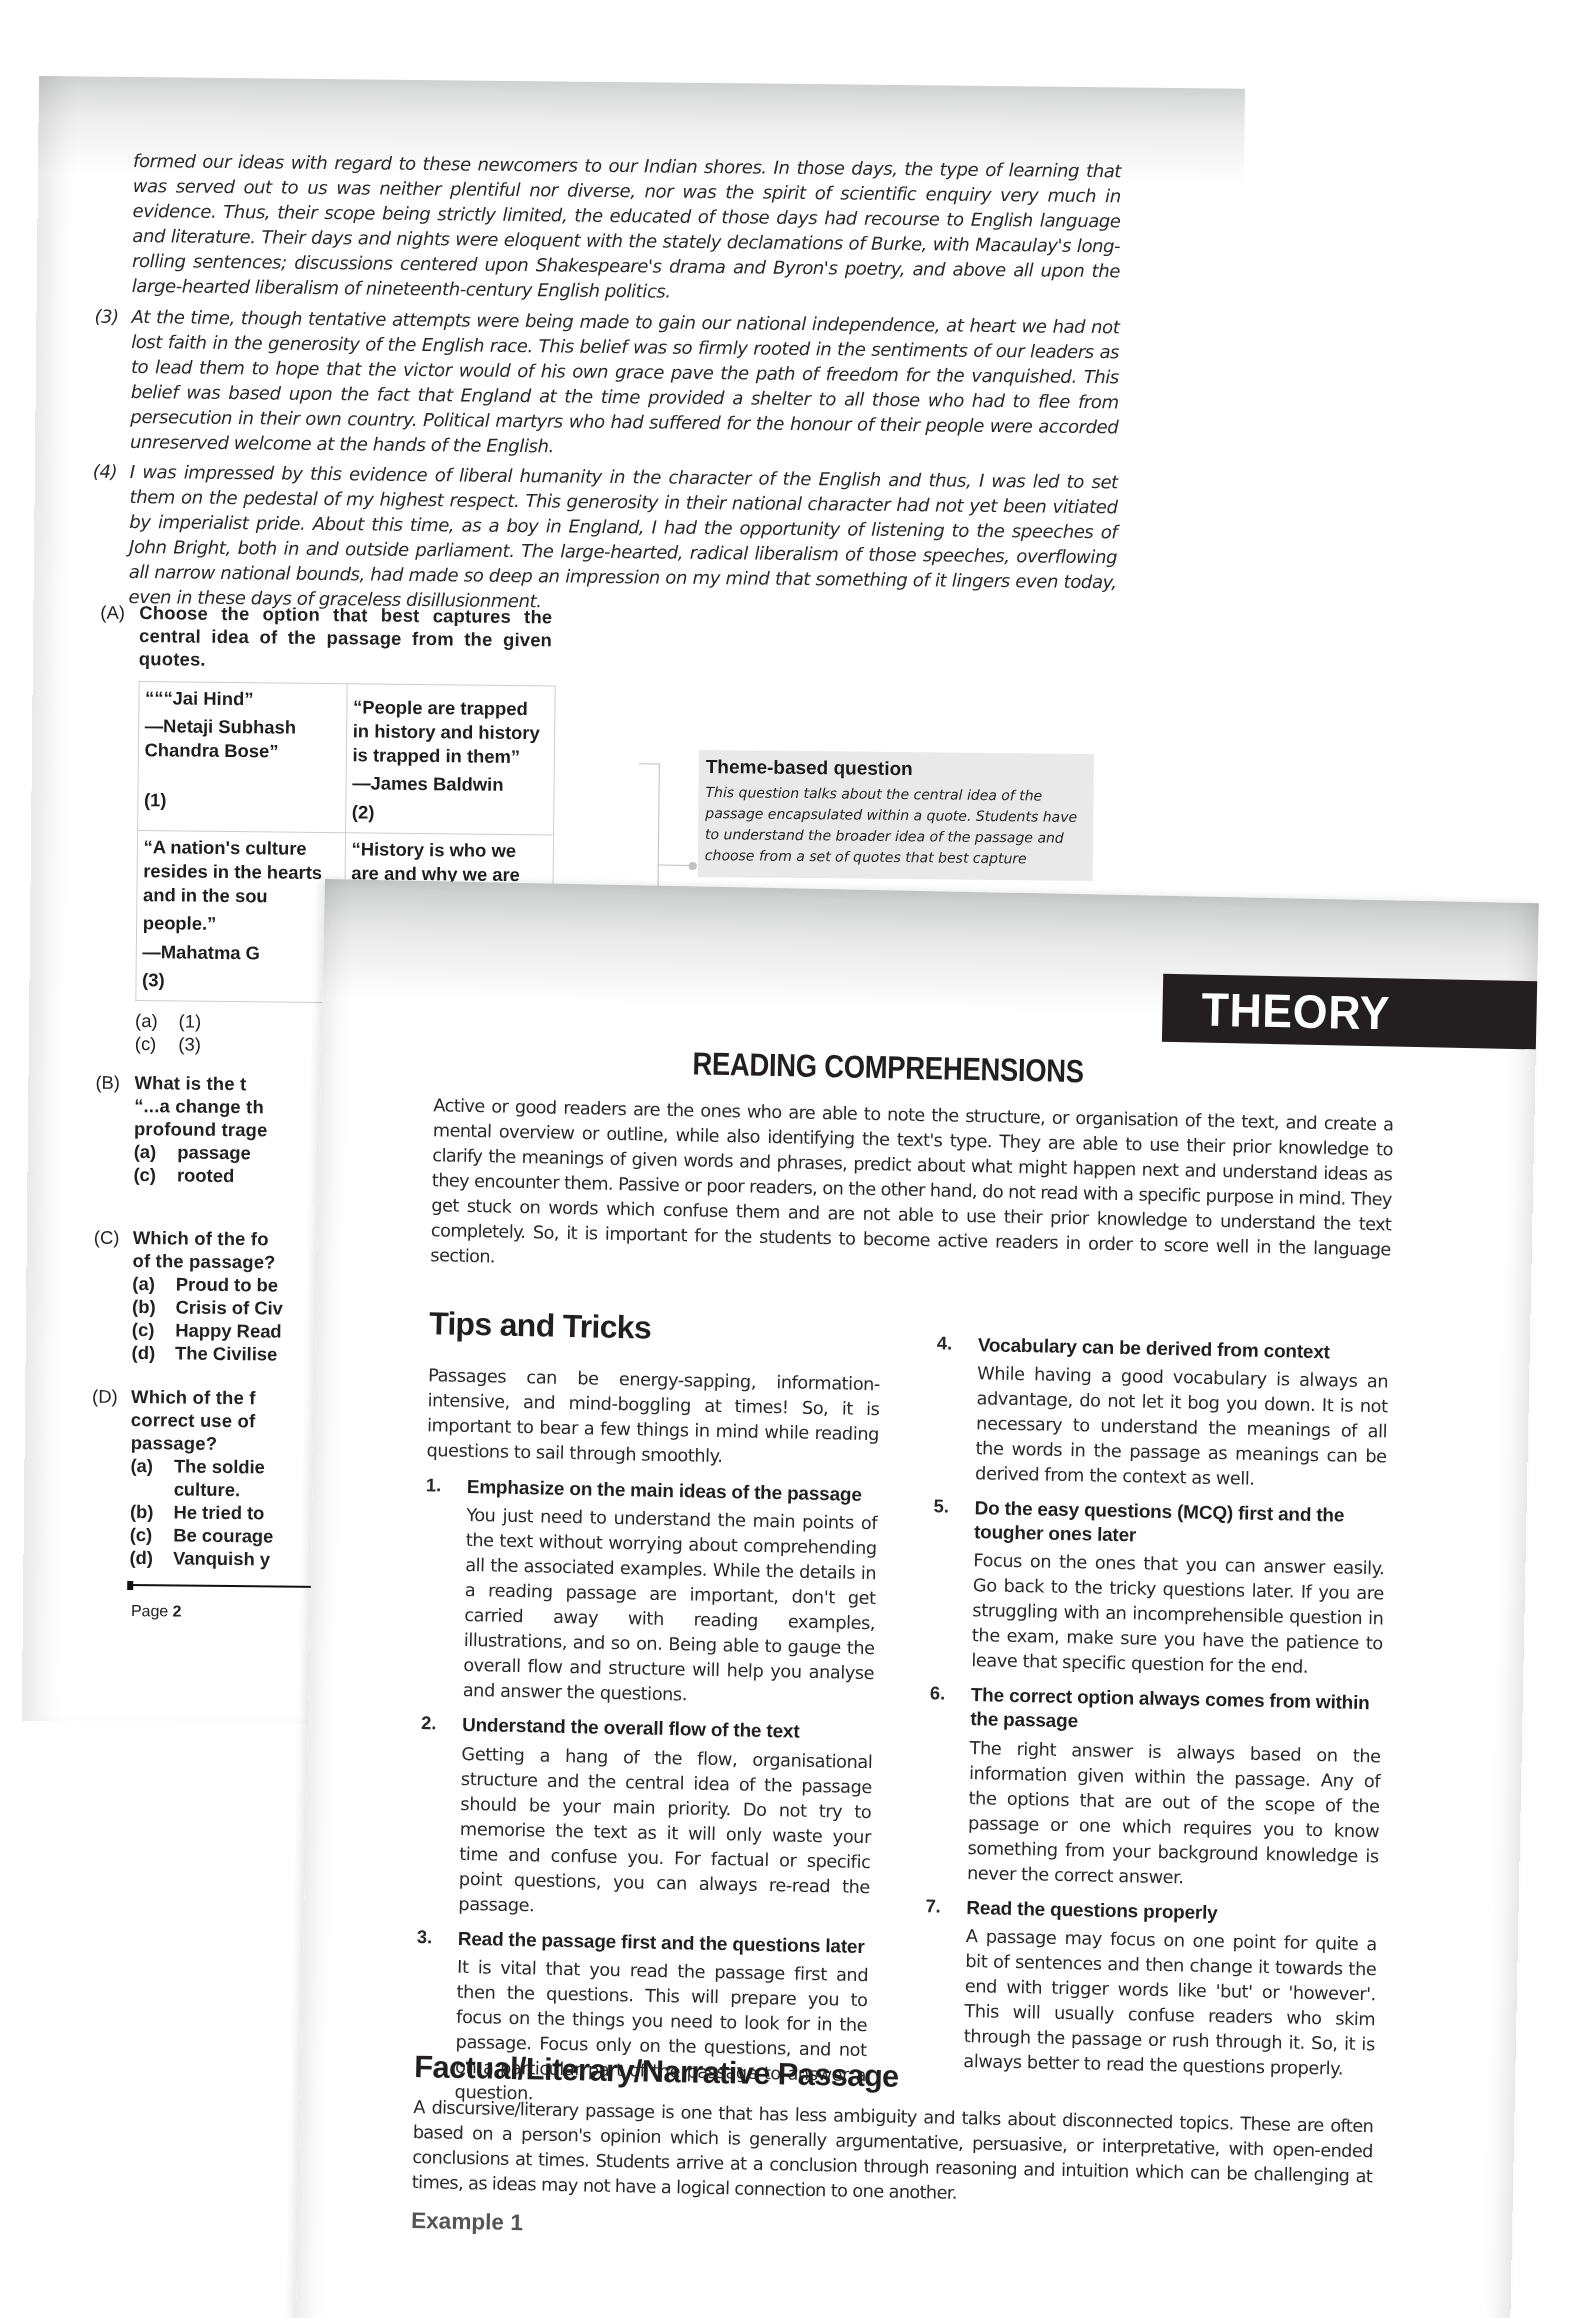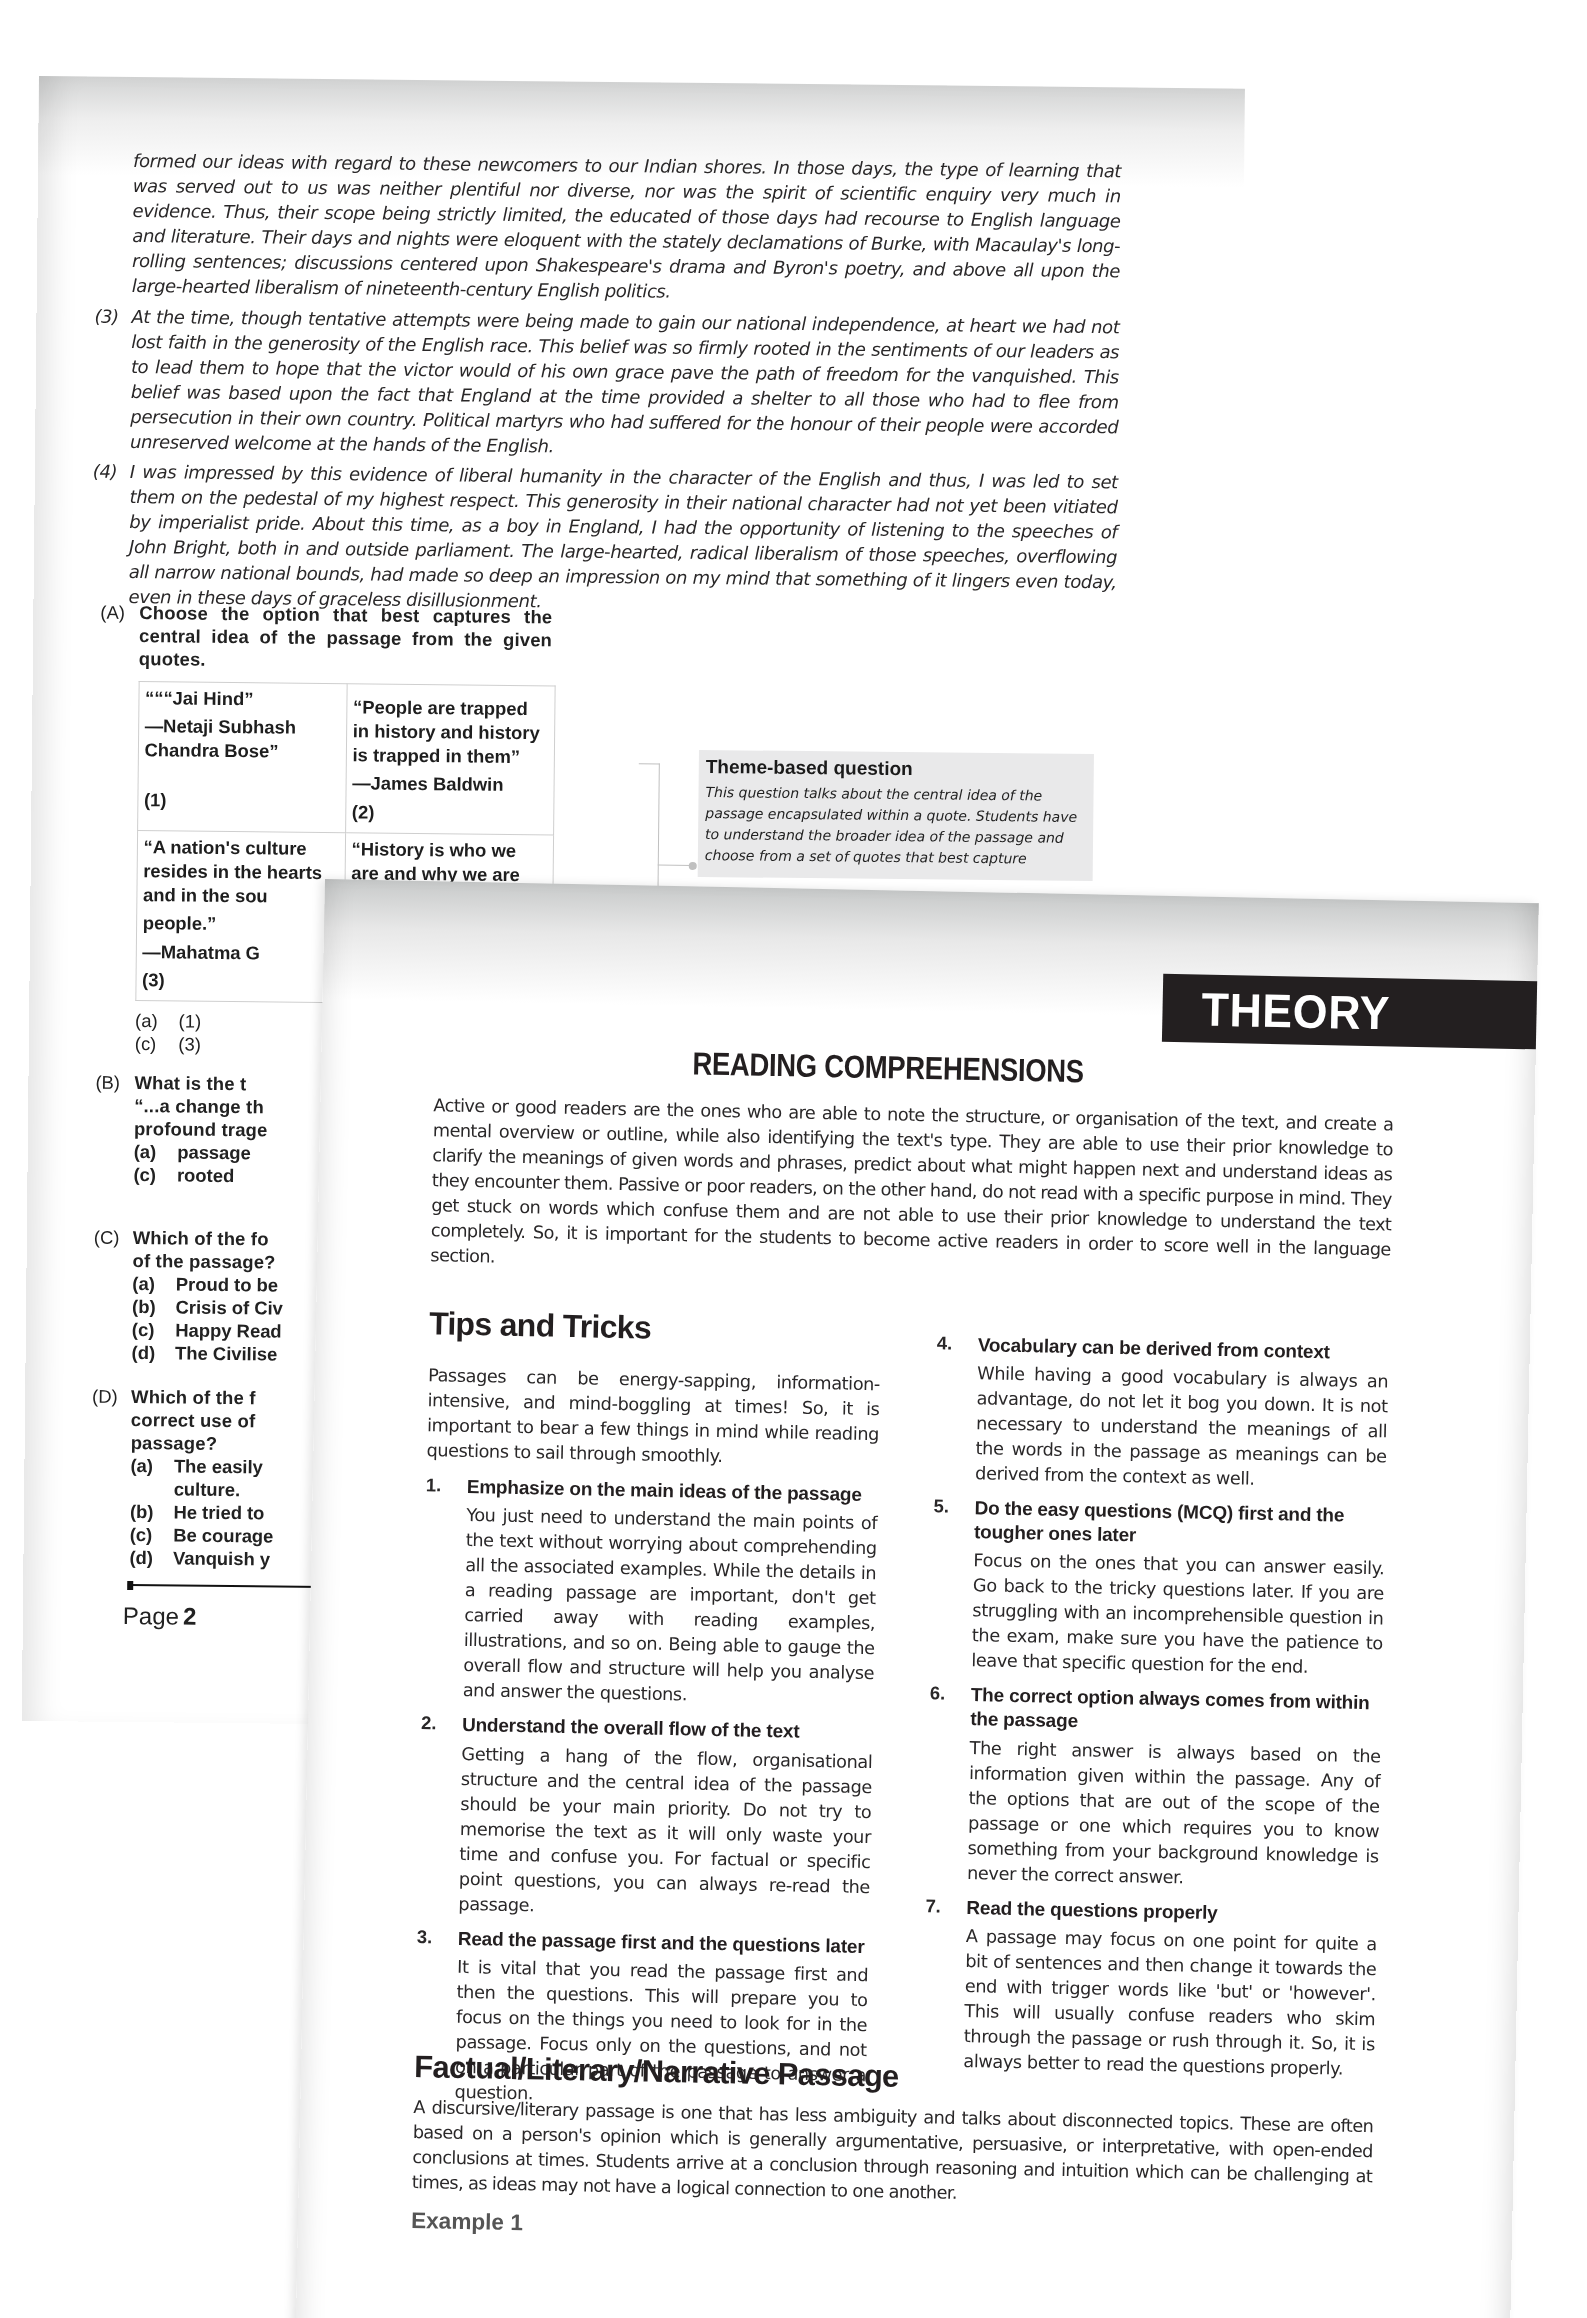--- a/index.html
+++ b/index.html
@@ -47,21 +47,21 @@
   .callout-title { font-family:"Liberation Sans", sans-serif; font-weight:700; font-size:19px; color:#1a1a1a; margin-bottom:4.2px; }
   .callout-body { font-family:"DejaVu Sans", sans-serif; font-style:italic; font-size:14px; line-height:21px; color:#222; }
   .bracket {
     position:absolute; left:607px; top:681px; width:20px; height:184px;
     border-top:1.4px solid #c0c0c0; border-right:1.4px solid #c0c0c0;
   }
   .bracket-arm { position:absolute; left:627px; top:782px; width:35px; height:1.4px; background:#c0c0c0; }
   .bracket-dot { position:absolute; left:658px; top:779px; width:7.8px; height:7.8px; border-radius:50%; background:#c0c0c0; }
   .footer-rule { position:absolute; left:106px; top:1507px; width:847px; height:2.1px; background:#111; }
   .footer-rule-cap { position:absolute; left:104px; top:1504px; width:5.6px; height:8.5px; background:#111; }
-  .page-num { position:absolute; left:100px; top:1525px; font-family:"Liberation Sans", sans-serif; font-size:24px; color:#222; }
+  .page-num { position:absolute; left:108px; top:1525px; font-family:"Liberation Sans", sans-serif; font-size:16px; color:#222; }
   .page-num b { font-weight:700; margin-left:4.2px; }
 
   
   .front-page {
     position:absolute; left:325px; top:879px; width:1214px; height:1483px;
     background:linear-gradient(180deg,#c8caca 0px,#e8e8e8 49px,#ffffff 120px,#ffffff 100%);
     transform:rotate(1.15deg); transform-origin:0 0;
     box-shadow:-4.2px 0 10px rgba(0,0,0,0.10), inset 21px 0 28px -17px rgba(0,0,0,0.12), inset -21px 0 28px -17px rgba(0,0,0,0.15);
   }
   .theory-band {
@@ -217,21 +217,21 @@
   <div class="q-block" style="top:1308px;">
     <span class="q-label">(D)</span>
     <div class="q-text">
       <div>Which of the f</div>
       <div>correct use of</div>
       <div>passage?</div>
     </div>
     <div class="opts">
       <div class="opt">
           <span class="ol">(a)</span>
-          <span>The easily</span>
+          <span>The soldie</span>
         </div>
       <div class="opt">
           <span class="ol"></span>
           <span>culture.</span>
         </div>
       <div class="opt">
           <span class="ol">(b)</span>
           <span>He tried to</span>
         </div>
       <div class="opt">

